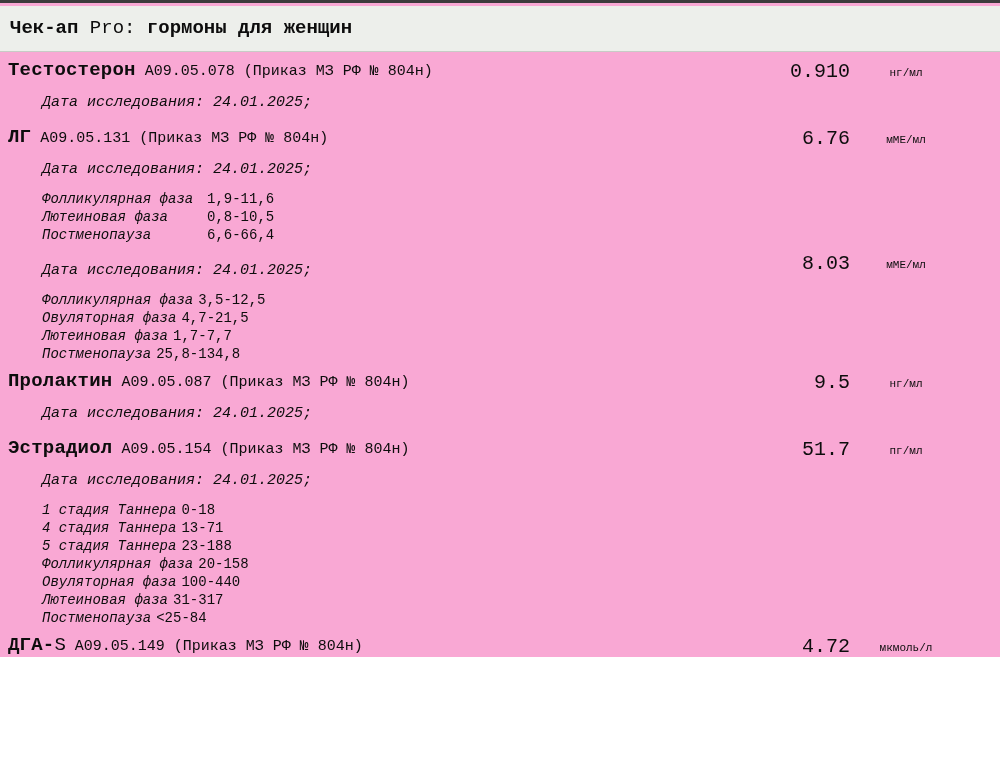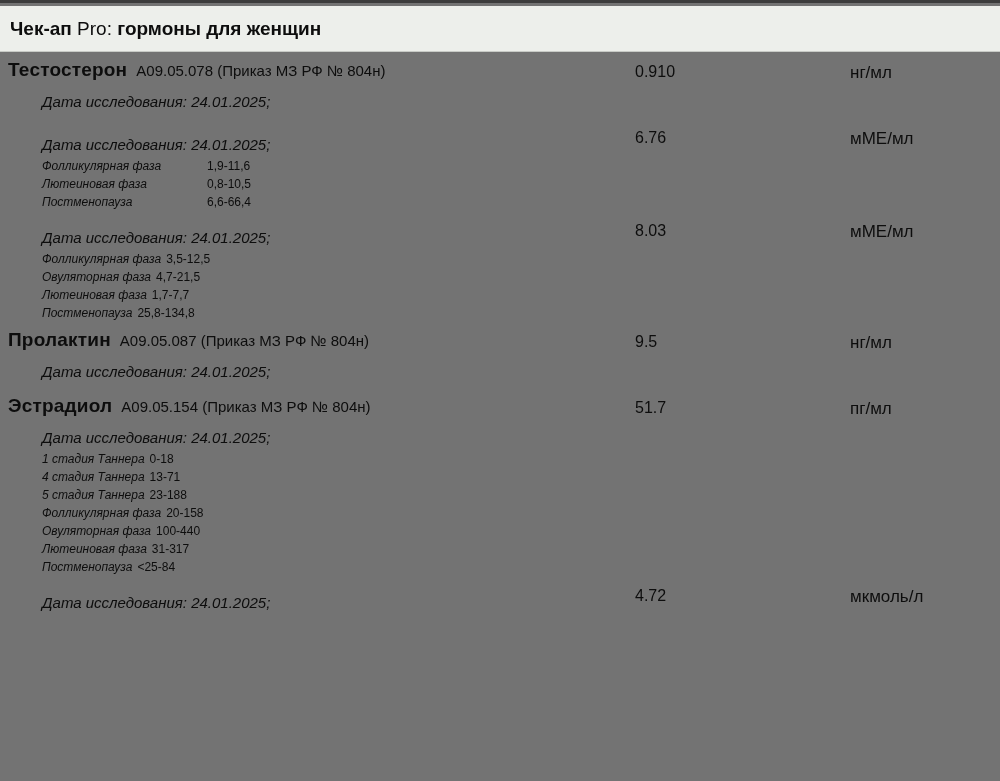--- a/index.html
+++ b/index.html
@@ -5,23 +5,24 @@
   html, body {
     margin: 0;
     padding: 0;
     background: #ffffff;
     font-family: "Liberation Sans", "DejaVu Sans", sans-serif;
     color: #0d0d0d;
   }
   .page {
     position: relative;
     width: 1000px;
-    height: 781px;
+    height: 657px;
     overflow: hidden;
-    background: #737373;
+    background: #f9a8d4;
+    font-family: Liberation Mono, monospace;
   }
   .top-rule {
     height: 3px;
     background: #3c3c3c;
     margin-bottom: 3px;
   }
   .header-band {
     background: #edefeb;
     border-bottom: 1px solid #c8cbc6;
     padding: 11px 10px 11px 10px;
@@ -53,43 +54,43 @@
 
   .date-line {
     margin-top: 12px;
     margin-left: 34px;
     font-size: 15px;
     font-style: italic;
     line-height: 16px;
   }
 
   .refs {
-    margin-top: 4px;
+    margin-top: 12px;
     margin-left: 34px;
-    font-size: 12px;
+    font-size: 14px;
     line-height: 18px;
   }
   .ref-label { font-style: italic; }
   .ref-range { font-style: normal; margin-left: 5px; }
   .refs.aligned .ref-label {
     display: inline-block;
     min-width: 163px;
     font-style: italic;
   }
   .refs.aligned .ref-range { margin-left: 2px; }
 
   .col-value {
-    font-size: 16px;
-    text-align: left;
+    font-size: 20px;
+    text-align: right;
     padding-top: 2px;
     line-height: 22px;
   }
   .col-unit {
-    font-size: 17px;
-    text-align: left;
+    font-size: 11px;
+    text-align: center;
     padding-top: 3px;
     line-height: 22px;
   }
   .col-spacer { }
 </style>
 </head>
 <body>
 
 <div class="page">
 
@@ -112,20 +113,25 @@
         </div>
         <div class="date-line">Дата исследования: 24.01.2025;</div>
       </div>
       <div class="col-value">0.910</div>
       <div class="col-unit">нг/мл</div>
       <div class="col-spacer"></div>
     </div>
 
     <div class="test-row has-refs">
       <div class="col-main">
+        <div class="name-line">
+          <span class="test-name">ЛГ</span>
+
+          <span class="test-code">А09.05.131 (Приказ МЗ РФ № 804н)</span>
+        </div>
         <div class="date-line">Дата исследования: 24.01.2025;</div>
         <div class="refs aligned">
           <div class="ref-line">
             <span class="ref-label">Фолликулярная фаза</span><span class="ref-range">1,9-11,6</span>
           </div>
           <div class="ref-line">
             <span class="ref-label">Лютеиновая фаза</span><span class="ref-range">0,8-10,5</span>
           </div>
           <div class="ref-line">
             <span class="ref-label">Постменопауза</span><span class="ref-range">6,6-66,4</span>
@@ -206,20 +212,25 @@
           </div>
         </div>
       </div>
       <div class="col-value">51.7</div>
       <div class="col-unit">пг/мл</div>
       <div class="col-spacer"></div>
     </div>
 
     <div class="test-row">
       <div class="col-main">
+        <div class="name-line">
+          <span class="test-name">ДГА-</span>
+          <span class="test-name-light">S</span>
+          <span class="test-code">А09.05.149 (Приказ МЗ РФ № 804н)</span>
+        </div>
         <div class="date-line">Дата исследования: 24.01.2025;</div>
       </div>
       <div class="col-value">4.72</div>
       <div class="col-unit">мкмоль/л</div>
       <div class="col-spacer"></div>
     </div>
 
   </div>
 </div>
 

